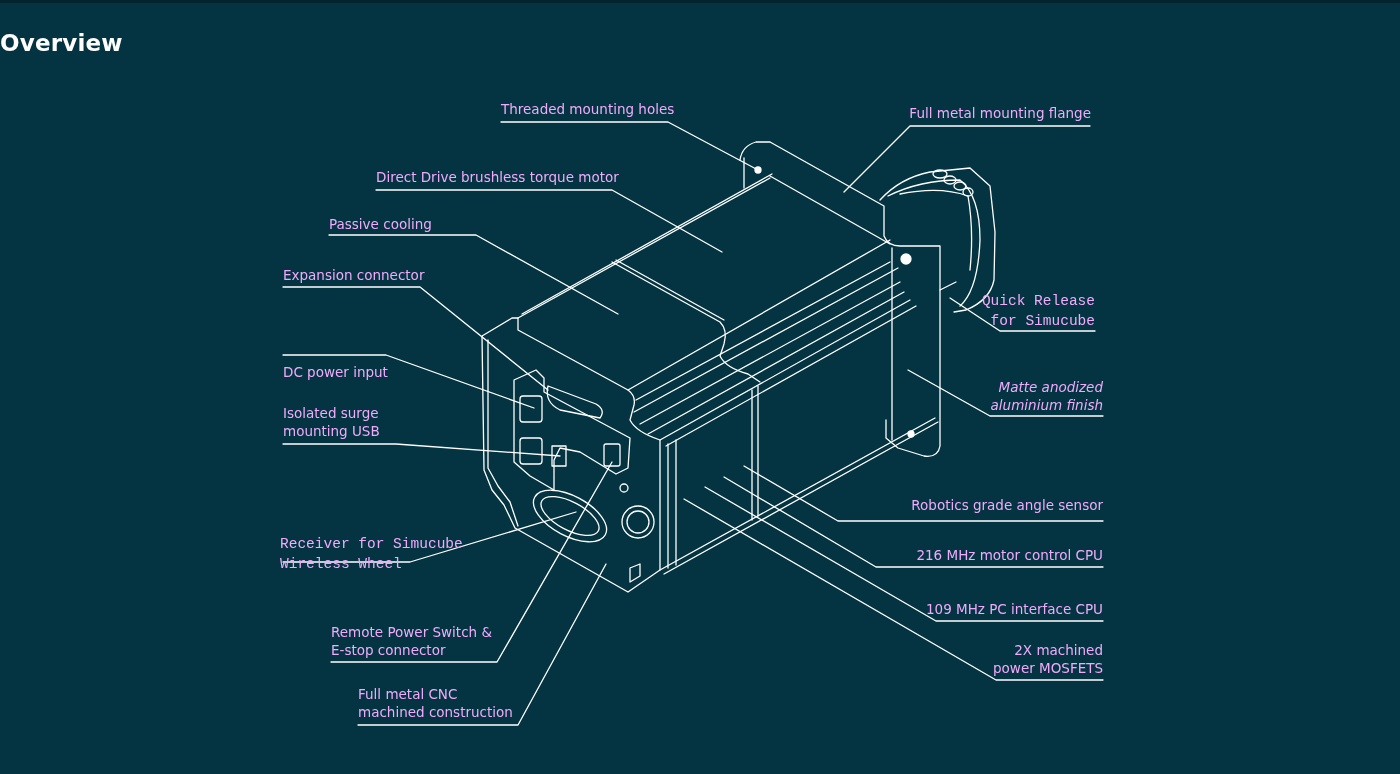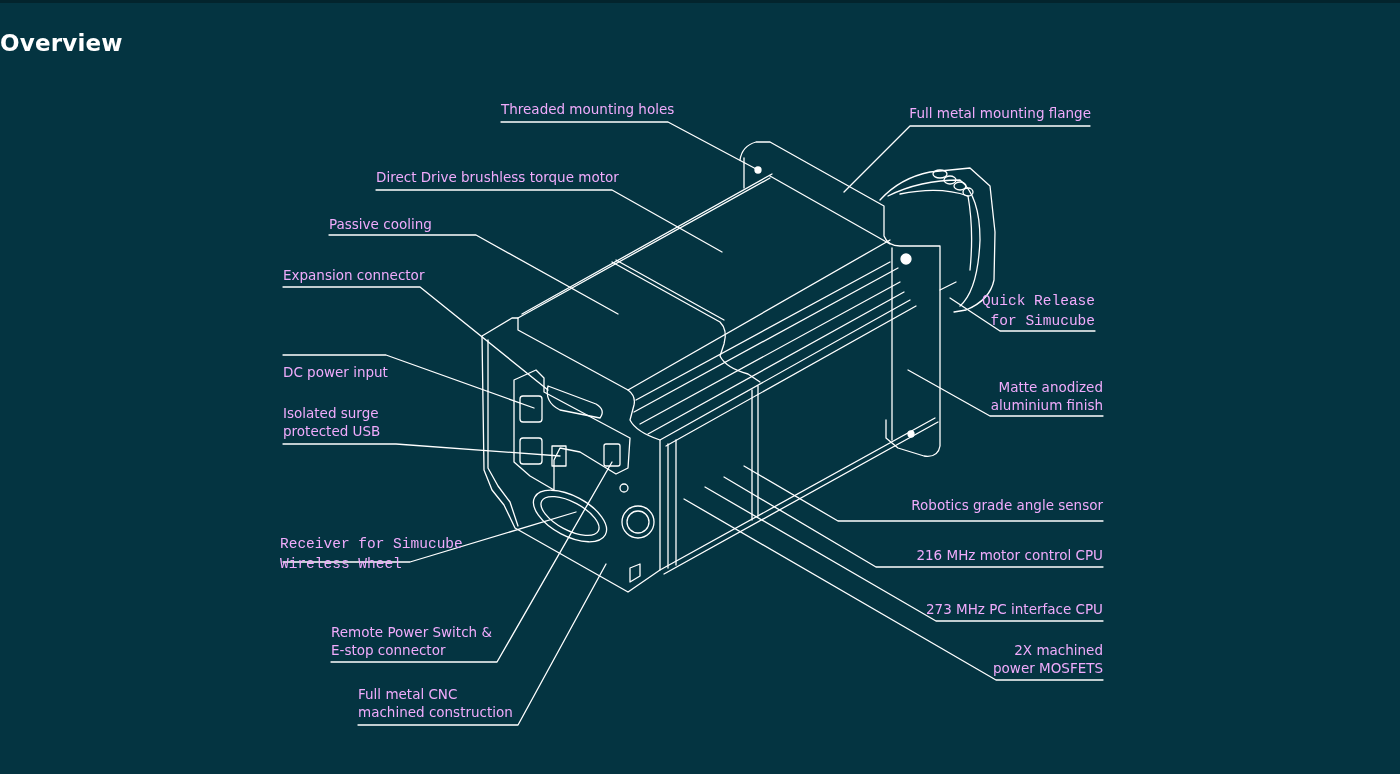--- a/index.html
+++ b/index.html
@@ -98,43 +98,43 @@
   </g>
 </svg>
 
 <div class="lbl" style="left:501px;top:100px;"><span>Threaded mounting holes</span></div>
 <div class="lbl" style="left:376px;top:168px;"><span>Direct Drive brushless torque motor</span></div>
 <div class="lbl" style="left:329px;top:215px;"><span>Passive cooling</span></div>
 <div class="lbl" style="left:283px;top:266px;"><span>Expansion connector</span></div>
 <div class="lbl" style="left:283px;top:327px;margin-top:36px;"><span>DC power input</span></div>
 <div class="lbl" style="left:283px;top:404px;">
   <div>Isolated surge</div>
-  <div>protected USB</div>
+  <div>mounting USB</div>
 </div>
 <div class="lbl arial" style="left:280px;top:534px;">
   <div>Receiver for Simucube</div>
   <div>Wireless Wheel</div>
 </div>
 <div class="lbl" style="left:331px;top:623px;">
   <div>Remote Power Switch &amp;</div>
   <div>E-stop connector</div>
 </div>
 <div class="lbl" style="left:358px;top:685px;">
   <div>Full metal CNC</div>
   <div>machined construction</div>
 </div>
 
 <div class="lbl r" style="right:309px;top:104px;"><span>Full metal mounting flange</span></div>
 <div class="lbl r arial" style="right:305px;top:291px;">
   <div>Quick Release</div>
   <div>for Simucube</div>
 </div>
-<div class="lbl r" style="right:297px;top:378px;">
+<div class="lbl r" style="right:297px;top:378px;font-style:italic;">
   <div>Matte anodized</div>
   <div>aluminium finish</div>
 </div>
 <div class="lbl r" style="right:297px;top:496px;"><span>Robotics grade angle sensor</span></div>
 <div class="lbl r" style="right:297px;top:546px;"><span>216 MHz motor control CPU</span></div>
-<div class="lbl r" style="right:297px;top:600px;"><span>273 MHz PC interface CPU</span></div>
+<div class="lbl r" style="right:297px;top:600px;"><span>109 MHz PC interface CPU</span></div>
 <div class="lbl r" style="right:297px;top:641px;">
   <div>2X machined</div>
   <div>power MOSFETS</div>
 </div>
 
 </body></html>

